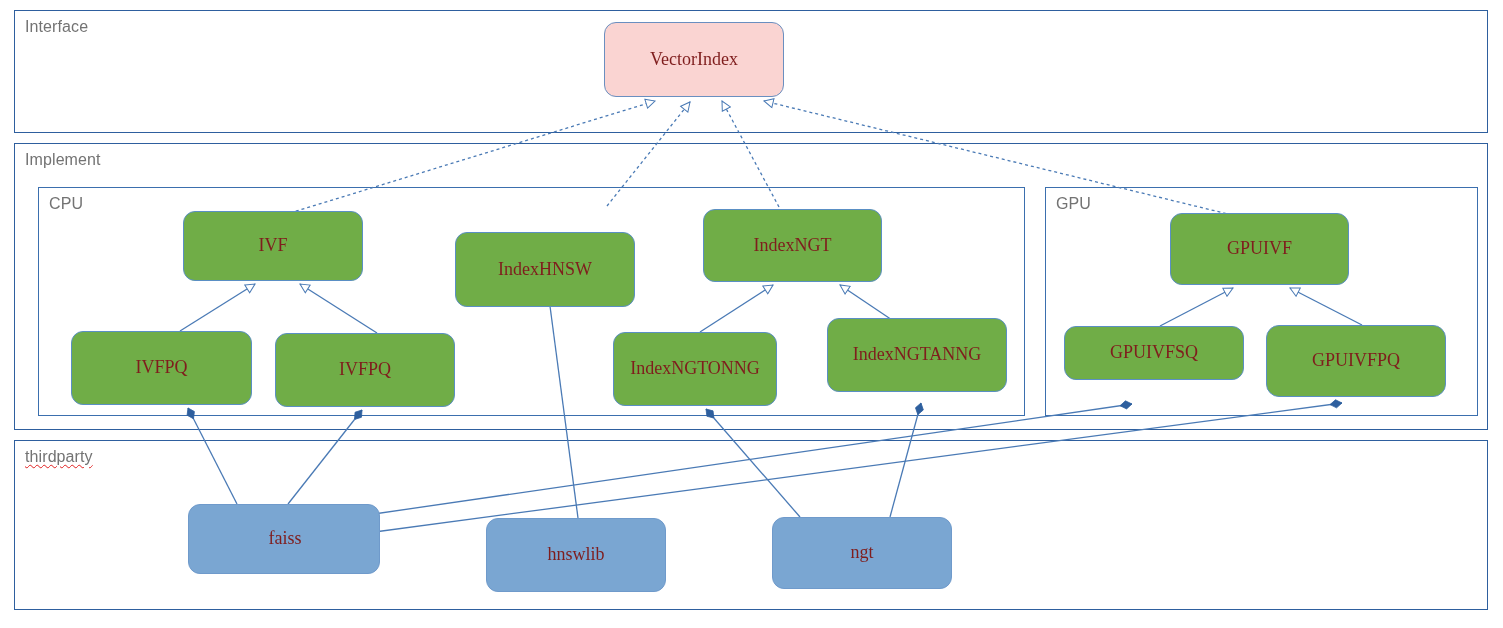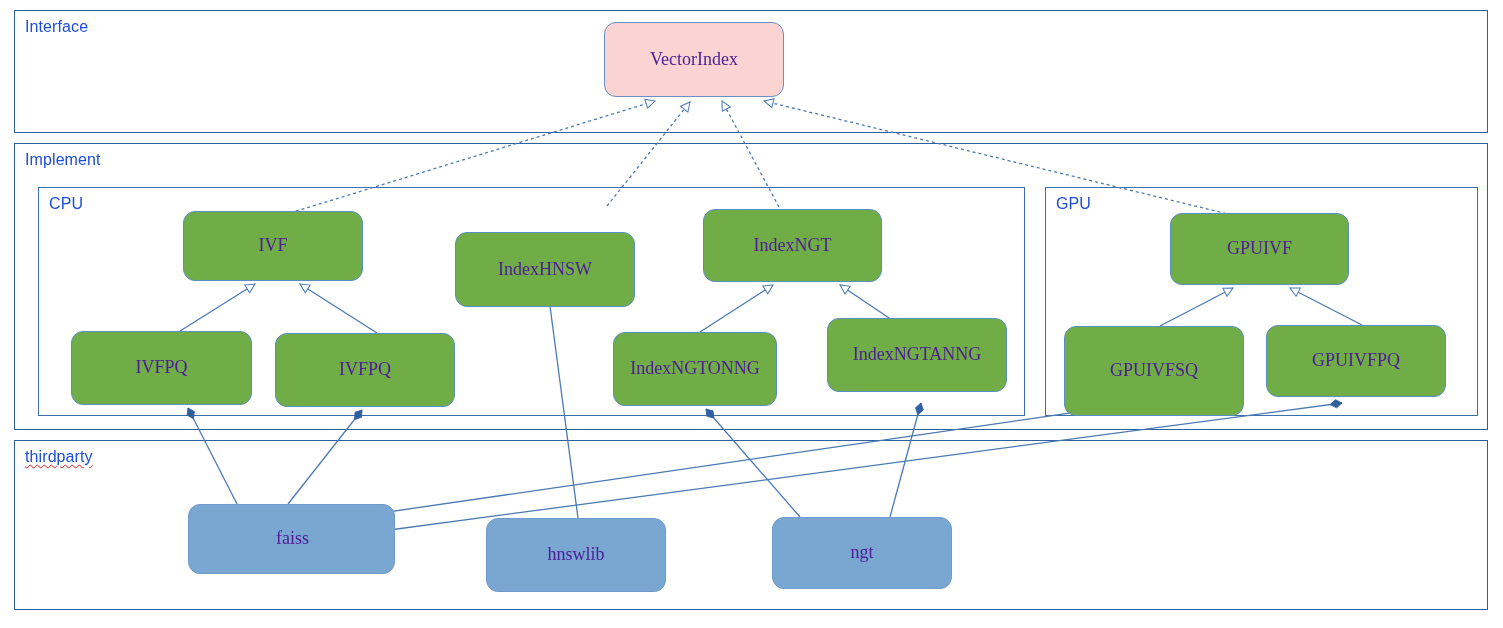--- a/index.html
+++ b/index.html
@@ -23,21 +23,21 @@
     position: absolute;
     border: 1.6px solid #2e5f9e;
     background: transparent;
     box-sizing: border-box;
   }
   .frame.inner {
     border: 1.2px solid #3b6fae;
   }
   .frame-label {
     position: absolute;
-    color: #1d4ed8;
+    color: #737373;
     font-family: "Liberation Sans", sans-serif;
     font-size: 16px;
     line-height: 18px;
     white-space: nowrap;
     letter-spacing: 0.1px;
   }
   .frame-label.misspelled {
     text-decoration: underline;
     text-decoration-style: wavy;
     text-decoration-color: #e02020;
@@ -48,21 +48,21 @@
   .node {
     position: absolute;
     box-sizing: border-box;
     border-radius: 12px;
     display: flex;
     align-items: center;
     justify-content: center;
     text-align: center;
     font-family: "Liberation Serif", serif;
     font-size: 18px;
-    color: #4c1d95;
+    color: #7f1d1d;
     line-height: 1.1;
     padding: 2px 6px;
     z-index: 5;
   }
   .node.iface {
     background: #fad4d2;
     border: 1.3px solid #6a8fc0;
   }
   .node.impl {
     background: #70ad47;
@@ -137,20 +137,20 @@
   <div id="node-layer">
       <div class="node iface" style="left: 604px; top: 22px; width: 180px; height: 75px;">VectorIndex</div>
       <div class="node impl" style="left: 183px; top: 211px; width: 180px; height: 70px;">IVF</div>
       <div class="node impl" style="left: 455px; top: 212px; width: 180px; height: 75px; margin-top: 20px;">IndexHNSW</div>
       <div class="node impl" style="left: 703px; top: 209px; width: 179px; height: 73px;">IndexNGT</div>
       <div class="node impl" style="left: 1170px; top: 213px; width: 179px; height: 72px;">GPUIVF</div>
       <div class="node impl" style="left: 71px; top: 331px; width: 181px; height: 74px;">IVFPQ</div>
       <div class="node impl" style="left: 275px; top: 333px; width: 180px; height: 74px;">IVFPQ</div>
       <div class="node impl" style="left: 613px; top: 332px; width: 164px; height: 74px; text-align: right;">IndexNGTONNG</div>
       <div class="node impl" style="left: 827px; top: 318px; width: 180px; height: 74px;">IndexNGTANNG</div>
-      <div class="node impl" style="left: 1064px; top: 326px; width: 180px; height: 90px;">GPUIVFSQ</div>
-      <div class="node impl" style="left: 1266px; top: 325px; width: 180px; height: 72px;">GPUIVFPQ</div>
-      <div class="node third" style="left: 188px; top: 504px; width: 207px; height: 70px; padding-left: 8px;">faiss</div>
+      <div class="node impl" style="left: 1064px; top: 326px; width: 180px; height: 54px;">GPUIVFSQ</div>
+      <div class="node impl" style="left: 1266px; top: 325px; width: 180px; height: 72px; border-radius: 13px;">GPUIVFPQ</div>
+      <div class="node third" style="left: 188px; top: 504px; width: 192px; height: 70px; padding-left: 8px;">faiss</div>
       <div class="node third" style="left: 486px; top: 518px; width: 180px; height: 74px;">hnswlib</div>
       <div class="node third" style="left: 772px; top: 517px; width: 180px; height: 72px;">ngt</div>
     </div>
 
 </div>
 
 </body></html>

